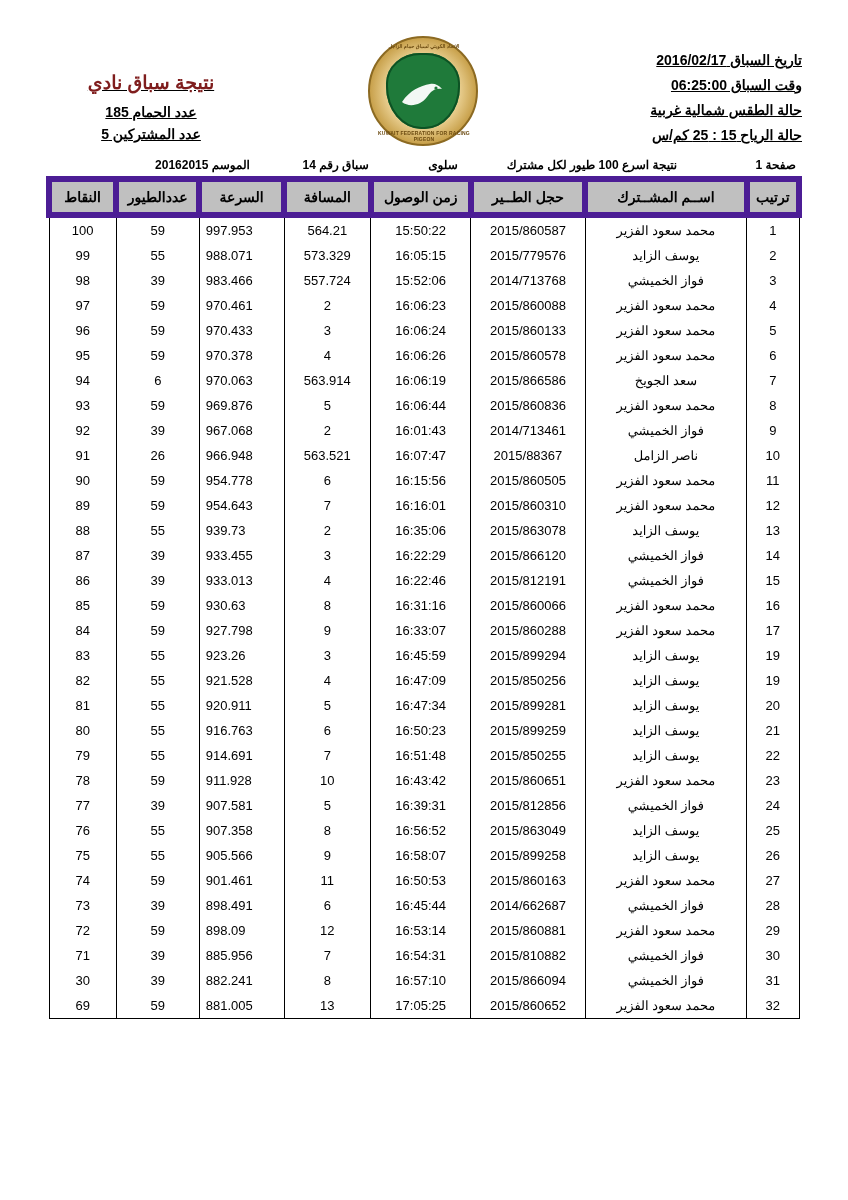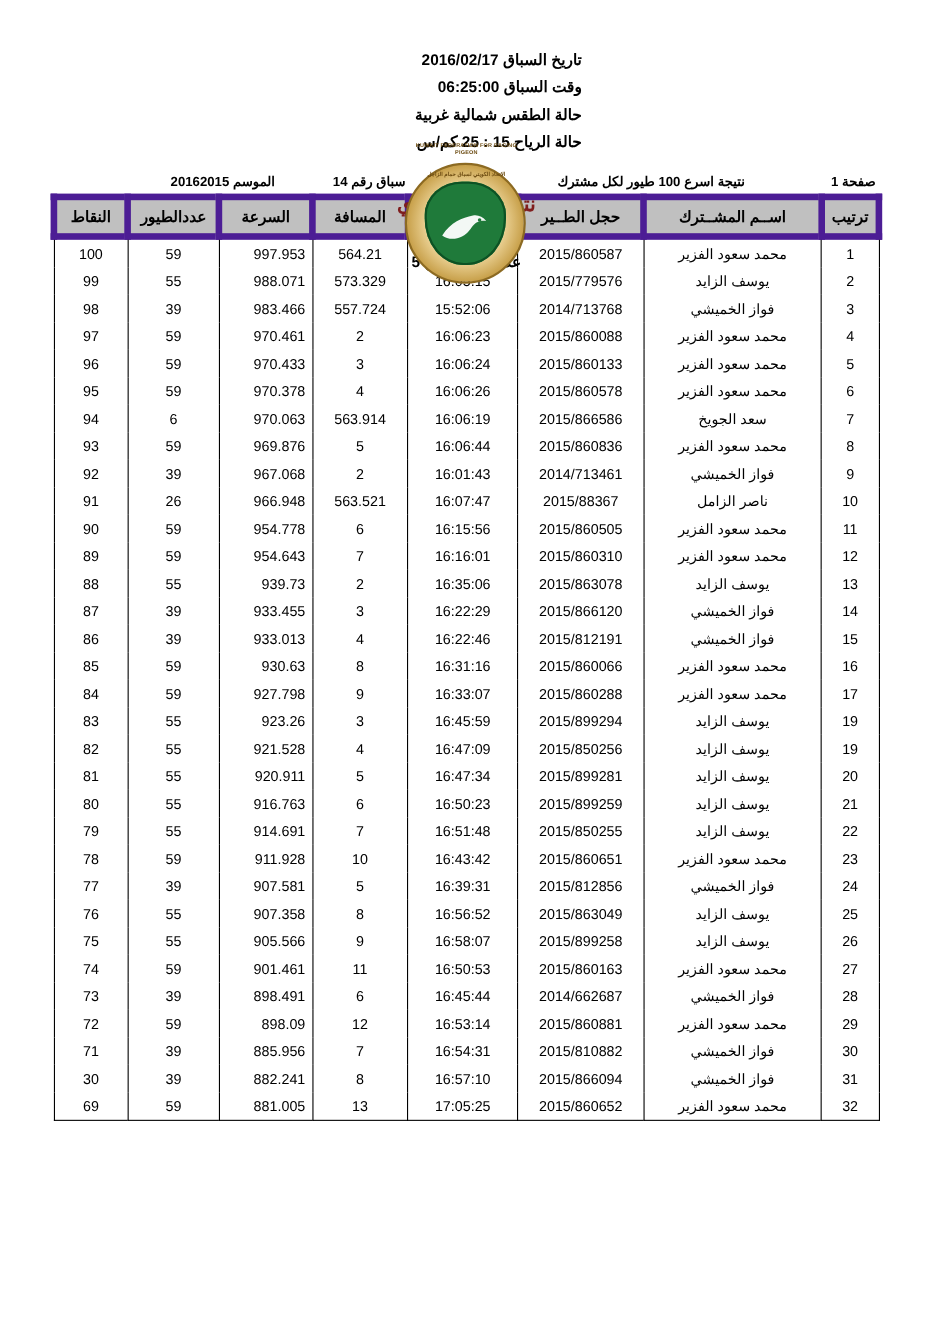--- a/index.html
+++ b/index.html
@@ -19,24 +19,25 @@
     width: 848px;
     height: 1200px;
     position: relative;
     box-sizing: border-box;
     padding: 28px 46px 0 46px;
   }
 
   
   .header {
     display: flex;
-    flex-direction: column;
+    flex-direction: row;
     justify-content: space-between;
-    align-items: center;
+    align-items: flex-end;
     height: 120px;
+    text-decoration: underline;
   }
   .header-right {
     text-align: right;
     font-size: 14px;
     line-height: 25px;
     padding-top: 14px;
     direction: rtl;
     min-width: 210px;
   }
   .header-right div {
@@ -152,21 +153,21 @@
     padding: 1px 6px;
     font-size: 13px;
     white-space: nowrap;
   }
   table.results tr.last-row td { border-bottom: 1px solid #000; }
   td.c-rank { width: 42px; text-align: center; }
   td.c-name { width: 186px; text-align: center; }
   td.c-ring { width: 120px; text-align: center; }
   td.c-time { width: 96px; text-align: center; }
   td.c-dist { width: 92px; text-align: center; }
-  td.c-speed { width: 90px; text-align: right; }
+  td.c-speed { width: 90px; text-align: left; }
   td.c-birds { width: 76px; text-align: center; }
   td.c-points { width: 66px; text-align: center; }
   th.c-rank { width: 42px; }
   th.c-name { width: 186px; }
   th.c-ring { width: 120px; }
   th.c-time { width: 96px; }
   th.c-dist { width: 92px; }
   th.c-speed { width: 90px; }
   th.c-birds { width: 76px; }
   th.c-points { width: 66px; }

